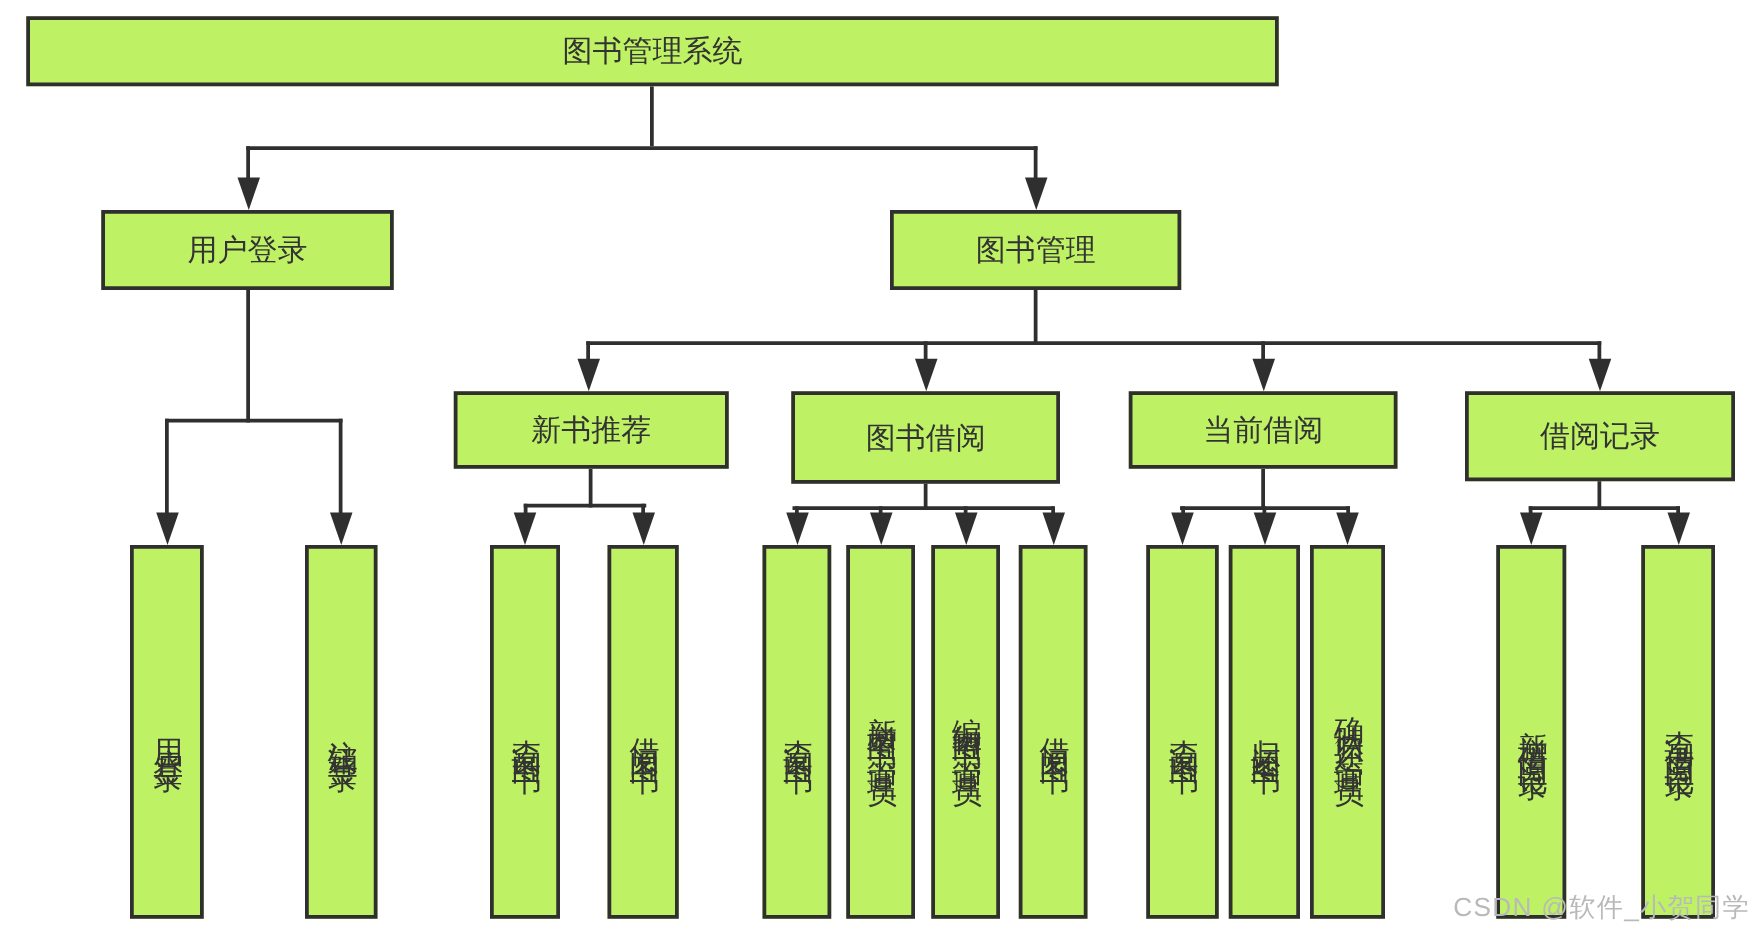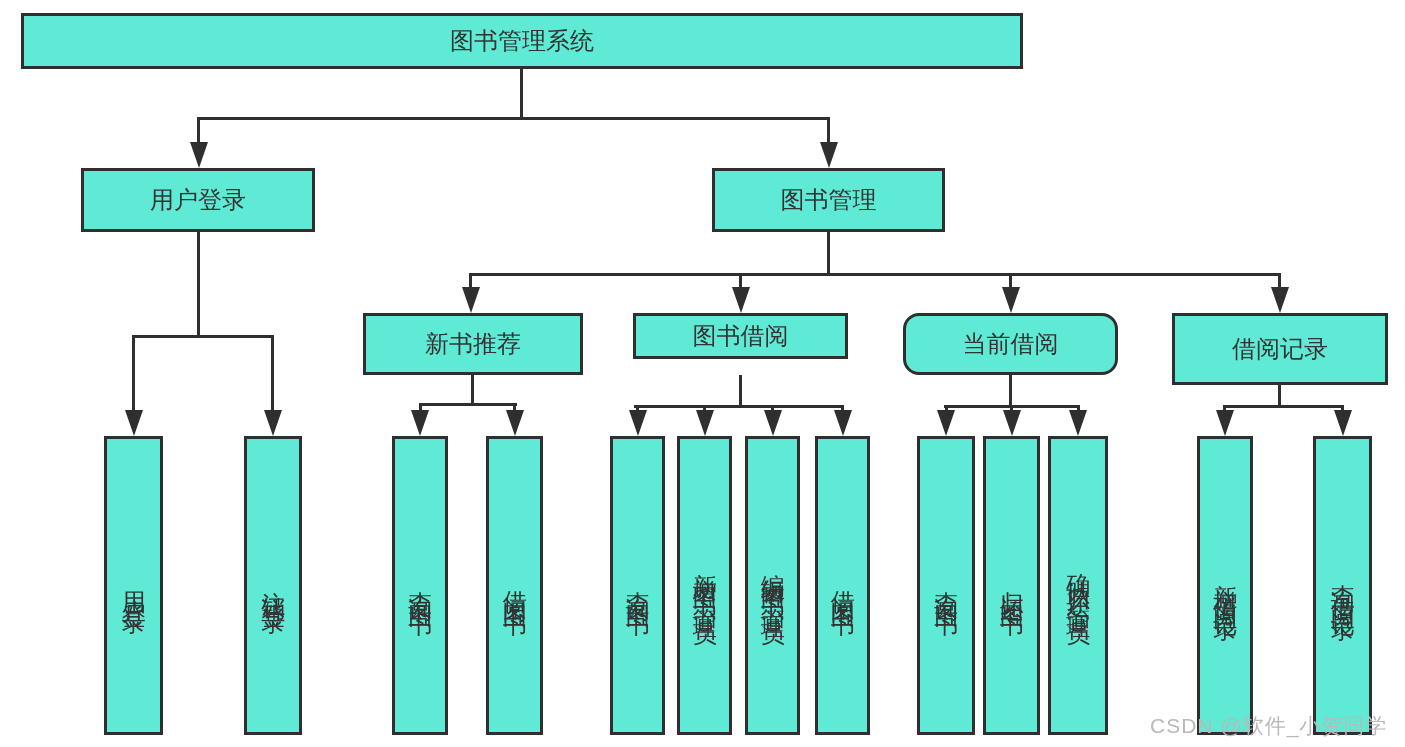--- a/index.html
+++ b/index.html
@@ -1,37 +1,37 @@
 <!DOCTYPE html>
 <html><head>
 <meta charset="utf-8">
 <style>
   html,body{margin:0;padding:0;background:#ffffff;}
   #canvas{
     position:relative;width:1405px;height:747px;background:#ffffff;overflow:hidden;
     font-family:"Liberation Sans","DejaVu Sans",sans-serif;color:#333333;
   }
   .node{
-    position:absolute;box-sizing:border-box;background:#5eead4;
+    position:absolute;box-sizing:border-box;background:#bef264;
     border:3px solid #2f2f2f;display:flex;align-items:center;justify-content:center;
     font-size:24px;color:#333333;z-index:2;
   }
   .leaf .vtxt{
     writing-mode:vertical-rl;text-orientation:mixed;
     font-size:24px;letter-spacing:7px;line-height:1.1;white-space:nowrap;
   }
   .vl{position:absolute;width:3px;background:#2f2f2f;z-index:1;}
   .hl{position:absolute;height:3px;background:#2f2f2f;z-index:1;}
   .ar{
     position:absolute;width:0;height:0;z-index:1;
     border-left:9px solid transparent;border-right:9px solid transparent;
     border-top:26px solid #2f2f2f;
   }
   .watermark{
-    position:absolute;left:1150px;top:712px;width:250px;text-align:left;
+    position:absolute;left:1150px;top:712px;width:250px;text-align:right;
     font-size:21px;color:#b9b9b9;z-index:3;letter-spacing:1px;
   }
 </style>
 </head>
 <body>
 
 <div id="canvas">
 
   <div class="node" style="left:21px;top:13px;width:1002px;height:56px;">
     <span>图书管理系统</span>
@@ -42,25 +42,25 @@
   </div>
 
   <div class="node" style="left:363px;top:313px;width:220px;height:62px;">
     <span>新书推荐</span>
   </div>
 
   <div class="node" style="left:712px;top:168px;width:233px;height:64px;">
     <span>图书管理</span>
   </div>
 
-  <div class="node" style="left:633px;top:313px;width:215px;height:46px;">
+  <div class="node" style="left:633px;top:313px;width:215px;height:74px;">
     <span>图书借阅</span>
   </div>
 
-  <div class="node" style="left:903px;top:313px;width:215px;height:62px;border-radius:16px;">
+  <div class="node" style="left:903px;top:313px;width:215px;height:62px;">
     <span>当前借阅</span>
   </div>
 
   <div class="node" style="left:1172px;top:313px;width:216px;height:72px;">
     <span>借阅记录</span>
   </div>
 
   <div class="node leaf" style="left:104px;top:436px;width:59px;height:299px;">
     <span class="vtxt">用户登录</span>
   </div>

